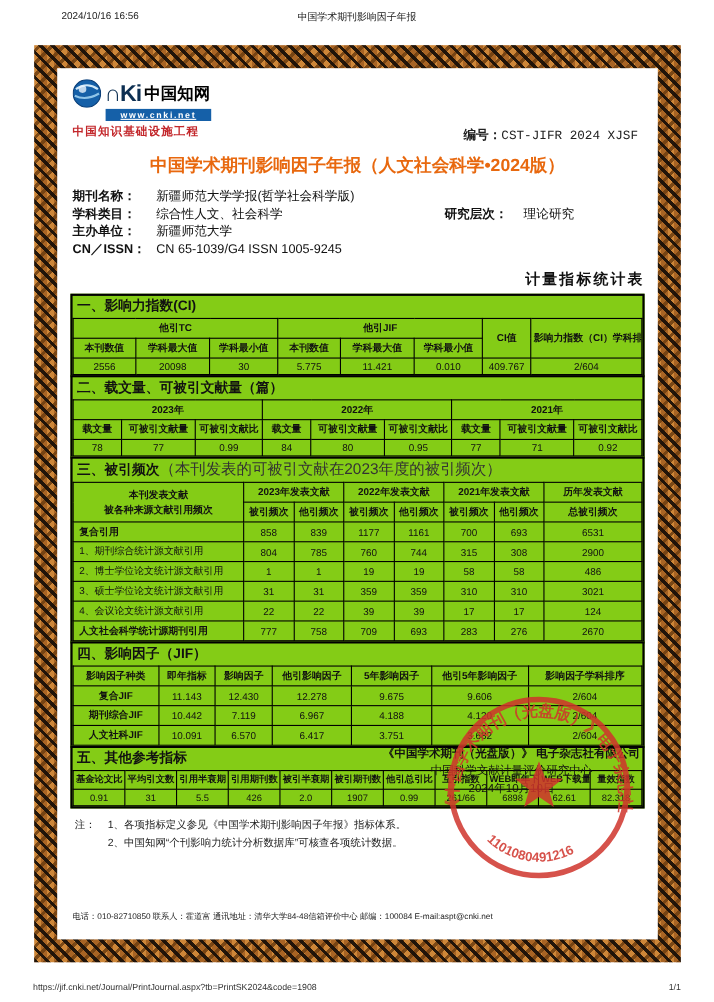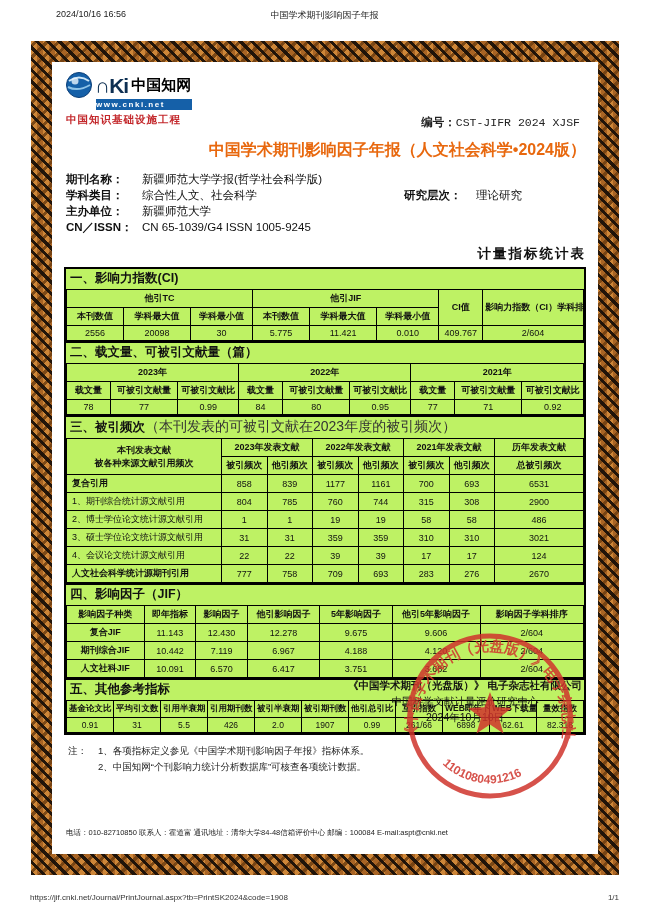--- a/index.html
+++ b/index.html
@@ -30,38 +30,38 @@
     background: #fff; padding: 8px 12px;
   }
 
   
   .head-row { position: relative; height: 66px; }
   .logo { position: absolute; left: 2px; top: 2px; width: 170px; }
   .logo-top { display: flex; align-items: center; gap: 3px; height: 26px; }
   .cnki-mark { font-size: 21px; font-weight: bold; color: #0d2f52; letter-spacing: -1px; line-height: 1; }
   .brand-cn { font-size: 15px; font-weight: bold; color: #000; font-family: "Liberation Serif", "DejaVu Serif", serif; }
   .logo-bar { margin: 1px 0 0 30px; width: 96px; background: #1560a8; color: #fff;
-    font-size: 8px; font-weight: bold; letter-spacing: 1.5px; padding: 1px 0; }
+    font-size: 8px; font-weight: bold; letter-spacing: 1.5px; text-align: center; padding: 1px 0; text-decoration: underline; }
   .logo-slogan { margin-top: 3px; color: #c3272b; font-size: 10.5px; font-weight: bold; letter-spacing: 1px; }
   .doc-number { position: absolute; right: 6px; bottom: 6px; font-size: 11.5px; color: #222; font-weight: bold; }
   .doc-number .num { font-family: "Liberation Mono", "DejaVu Sans Mono", monospace; font-weight: normal; }
 
   
-  .doc-title { text-align: right; font-size: 16px; font-weight: bold; color: #e8680e; margin-top: 4px; }
+  .doc-title { text-align: center; font-size: 16px; font-weight: bold; color: #e8680e; margin-top: 4px; }
   .info { margin: 10px 0 0 2px; font-size: 11.5px; line-height: 1.4; }
   .info-row { display: flex; }
   .info-label { font-weight: bold; width: 76px; flex: none; }
   .info-val { flex: 1; }
   .info-label2 { font-weight: bold; width: 72px; flex: none; }
   .info-val2 { width: 110px; flex: none; }
   .stats-title { text-align: right; font-size: 13.5px; font-weight: bold; margin: 10px 0 6px 0; letter-spacing: 2px; }
 
   
   .sections { margin-top: 2px; }
-  .section { border: 2px solid #000; margin-top: -2px; background: #bef264; }
+  .section { border: 2px solid #000; margin-top: -2px; background: #84cc16; }
   .section-title { font-size: 12.5px; font-weight: bold; padding: 1px 4px 2px 4px; }
   .section-title .note { font-weight: normal; font-size: 14px; color: #333; letter-spacing: 0; }
   table { width: 100%; border-collapse: collapse; table-layout: fixed; font-size: 9px; }
   th, td { border: 1px solid #000; text-align: center; padding: 2px 2px; white-space: nowrap; overflow: hidden; }
   th { font-weight: bold; }
   td.lbl { text-align: left; padding-left: 5px; }
   .bold { font-weight: bold; }
 
   
   .notes { display: flex; margin: 8px 0 0 4px; font-size: 9.5px; color: #222; line-height: 1.6; }

